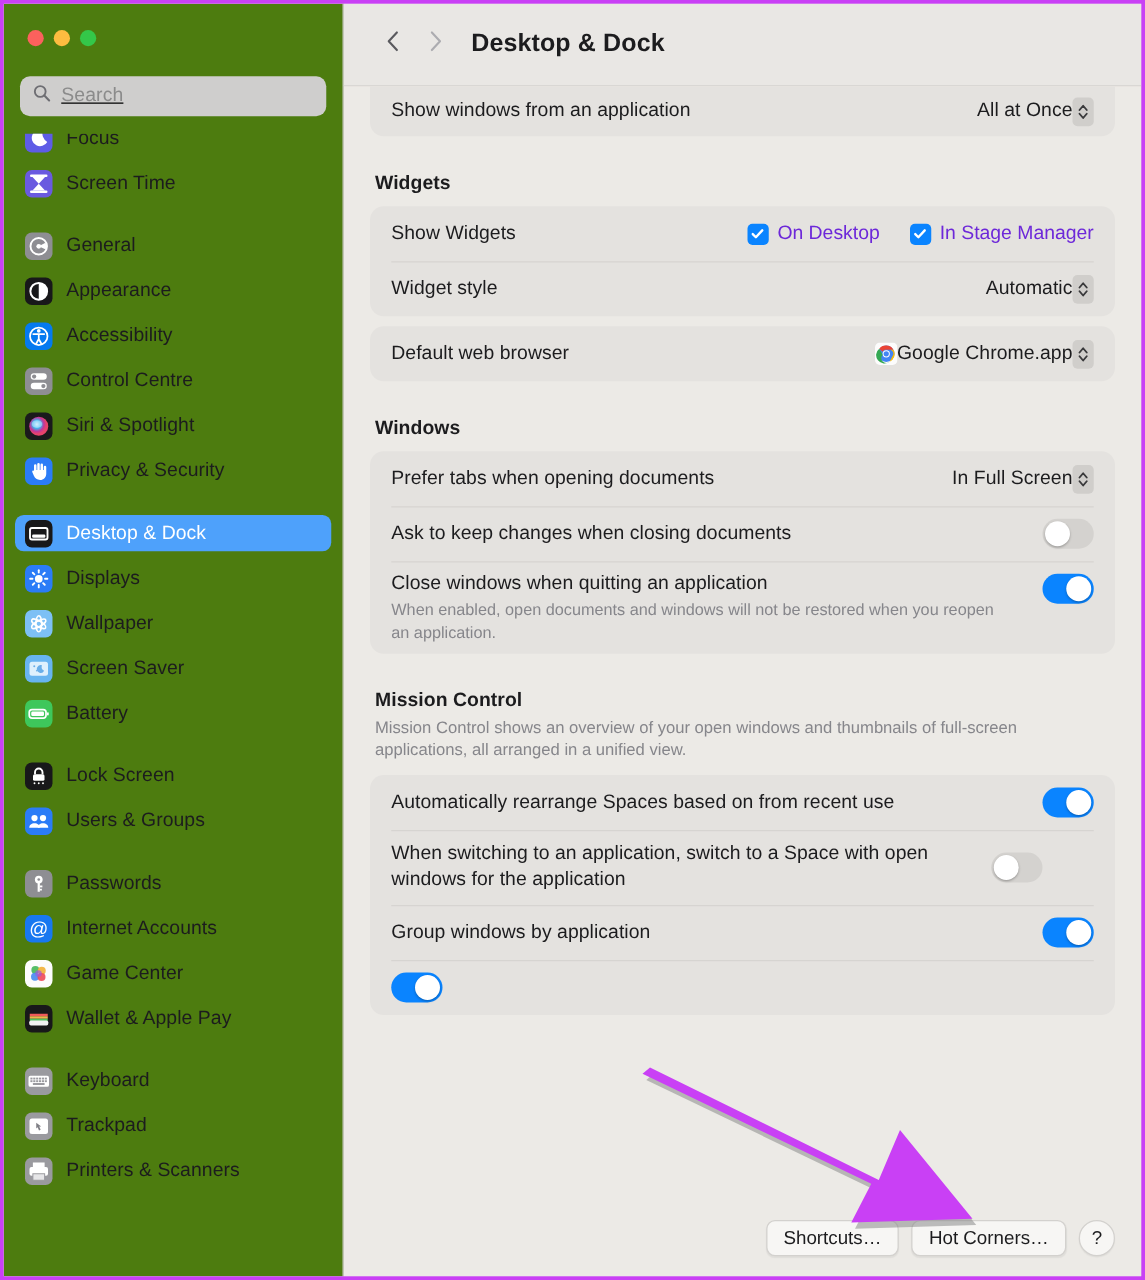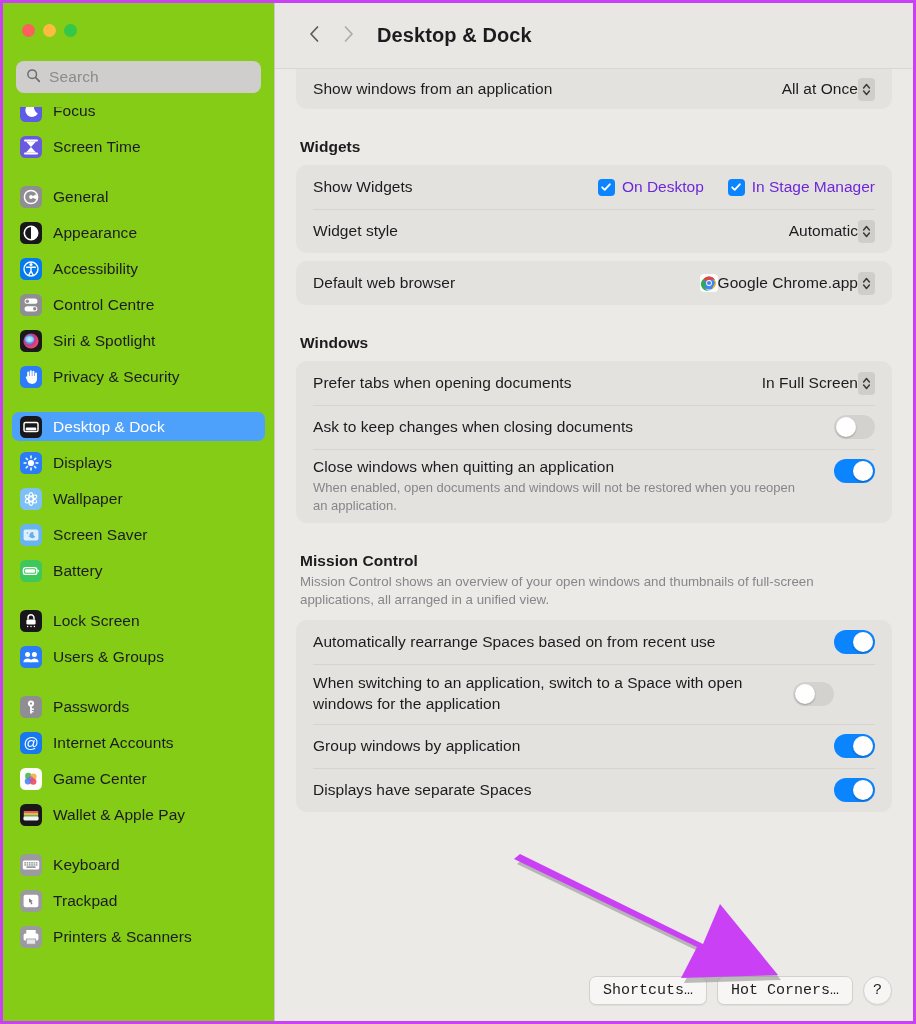--- a/index.html
+++ b/index.html
@@ -15,24 +15,25 @@
     display: flex;
     border: 3px solid #c940f5;
     overflow: hidden;
     background: #eceae6;
   }
 
   
   .sidebar {
     width: 272px;
     flex: 0 0 272px;
-    background: #84cc16;
+    background: #4d7c0f;
     position: relative;
     border-right: 1px solid #c9c8c6;
     overflow: hidden;
+    text-decoration: underline;
   }
   .traffic-lights {
     display: flex;
     gap: 8px;
     padding: 21px 0 0 19px;
     height: 52px;
   }
   .tl { width: 13px; height: 13px; border-radius: 50%; }
   .tl-close { background: #fc615d; }
   .tl-min { background: #fdbc40; }
@@ -236,21 +237,20 @@
   .toggle.on .knob { left: 19px; }
 
   
   .footer {
     display: flex;
     justify-content: flex-end;
     align-items: flex-end;
     gap: 10px;
     padding: 14px 21px 16px 21px;
     flex: 0 0 auto;
-    font-family: Liberation Mono, monospace;
   }
   .btn {
     background: #f7f6f4;
     border: 1px solid #d3d1ce;
     border-radius: 7px;
     font-size: 15px;
     color: #1c1c1e;
     padding: 5px 13px 6px 13px;
     height: 29px;
     display: flex; align-items: center;
@@ -723,21 +723,20 @@
                 <span class="knob"></span>
               </span>
           </div>
           <div class="row">
             <span class="row-label">Group windows by application</span>
             <span class="toggle on">
                 <span class="knob"></span>
               </span>
           </div>
           <div class="row">
-            <span class="row-label">Displays have separate Spaces</span>
             <span class="toggle on">
                 <span class="knob"></span>
               </span>
           </div>
         </div>
       </div>
 
     </div>
 
     <div class="footer">

